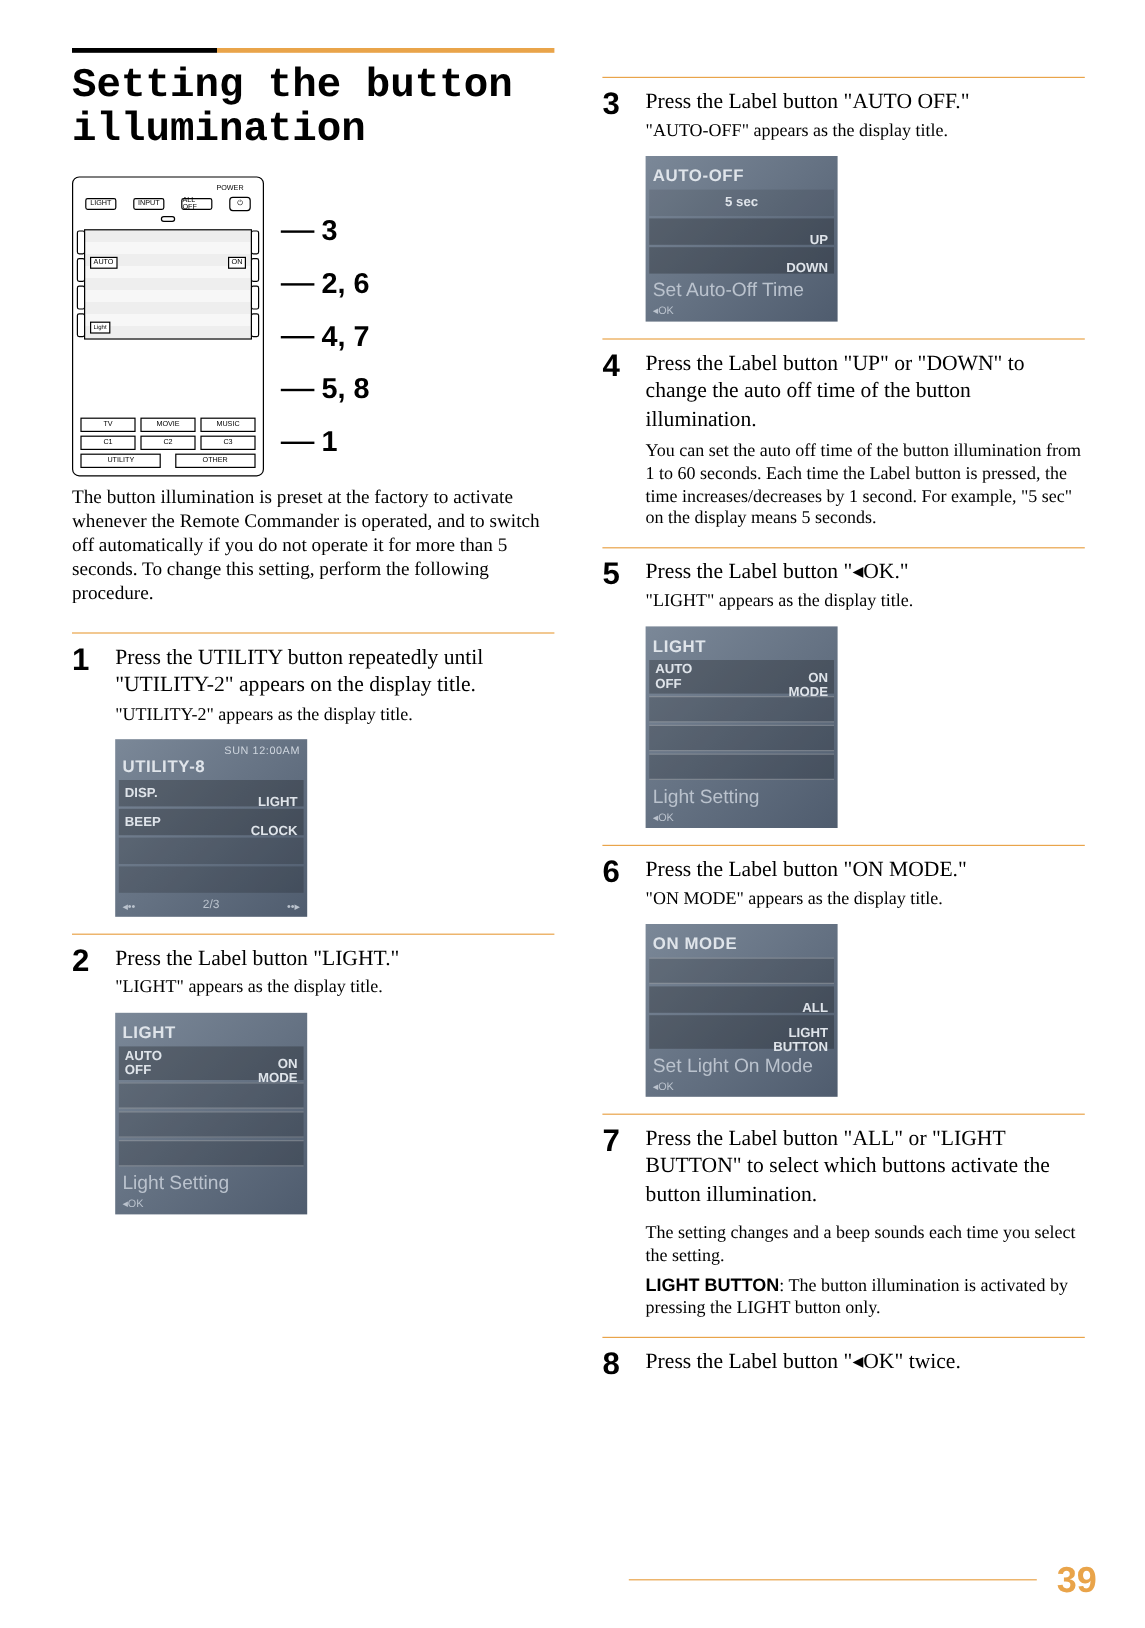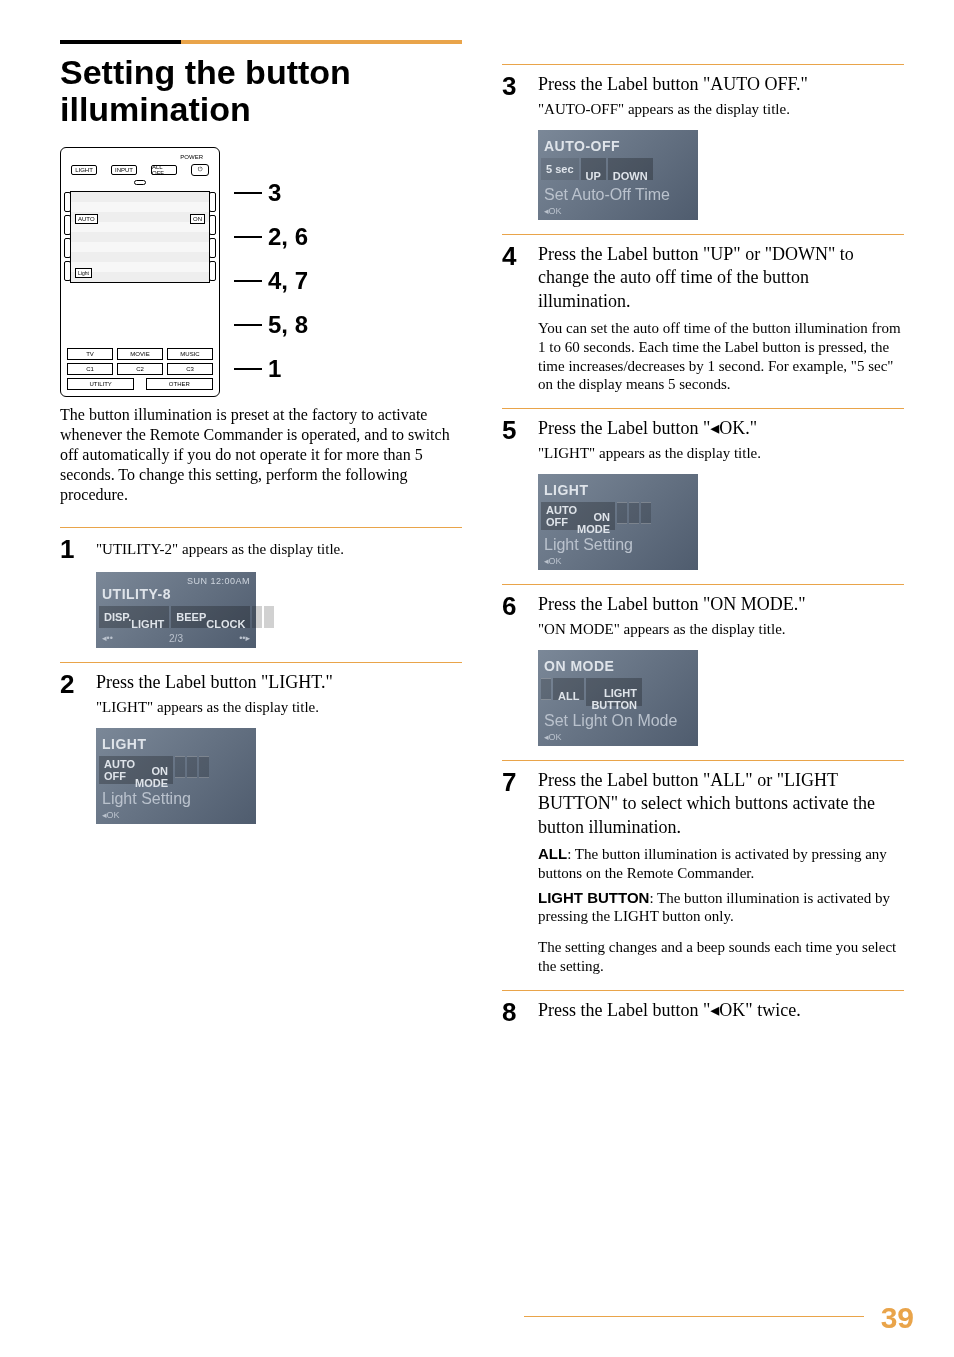--- a/index.html
+++ b/index.html
@@ -16,21 +16,21 @@
     display: flex;
     gap: 40px;
   }
   .col { flex: 1; }
   .rule-bar {
     height: 4px;
     background: linear-gradient(to right, #000 0%, #000 30%, #e9a44a 30%, #e9a44a 100%);
     margin-bottom: 10px;
   }
   .title {
-    font-family: Liberation Sans, sans-serif;
+    font-family: Liberation Mono, monospace;
     font-weight: 900;
     font-size: 34px;
     line-height: 1.1;
     margin: 4px 0 18px 0;
   }
   .intro {
     font-size: 16px;
     line-height: 1.25;
     margin: 8px 0 22px 0;
   }
@@ -91,21 +91,21 @@
     display: flex; justify-content: flex-end;
   }
   .lcd .lcd-title {
     font-weight: 700;
     font-size: 14px;
     padding: 0 6px 4px 6px;
     letter-spacing: 0.5px;
   }
   .lcd .rows {
     padding: 0 3px 3px 3px;
-    display: flex; flex-direction: row; gap: 2px;
+    display: flex; flex-direction: column; gap: 2px;
   }
   .lcd .row {
     display: flex; justify-content: space-between; align-items: center;
     background: rgba(0,0,0,0.25);
     height: 22px;
     padding: 0 5px;
     font-weight: 700;
     font-size: 11px;
   }
   .lcd .row .left { text-align: left; }
@@ -255,20 +255,21 @@
           </span>
       </div>
     </div>
 
     <p class="intro">The button illumination is preset at the factory to activate whenever the Remote Commander is operated, and to switch off automatically if you do not operate it for more than 5 seconds. To change this setting, perform the following procedure.</p>
 
     <div class="orange-divider"></div>
     <div class="step">
       <div class="step-num">1</div>
       <div class="step-body">
+        <p class="step-main">Press the UTILITY button repeatedly until "UTILITY-2" appears on the display title.</p>
         <p class="step-sub">"UTILITY-2" appears as the display title.</p>
       </div>
     </div>
     <div class="lcd">
       <div class="topbar">
           <span>SUN 12:00AM</span>
           <span></span>
         </div>
       <div class="lcd-title">UTILITY-8</div>
       <div class="rows">
@@ -410,23 +411,22 @@
           <span></span>
           <span></span>
         </div>
     </div>
 
     <div class="orange-divider"></div>
     <div class="step">
       <div class="step-num">7</div>
       <div class="step-body">
         <p class="step-main">Press the Label button "ALL" or "LIGHT BUTTON" to select which buttons activate the button illumination.</p>
-        <p class="note"><span class="def-label">ALL</span><span>: The button illumination is activated by pressing any buttons on the Remote Commander.</span></p>
+        <p class="note" style="margin-top:12px;">The setting changes and a beep sounds each time you select the setting.</p>
         <p class="note"><span class="def-label">LIGHT BUTTON</span><span>: The button illumination is activated by pressing the LIGHT button only.</span></p>
-        <p class="note" style="margin-top:12px;">The setting changes and a beep sounds each time you select the setting.</p>
       </div>
     </div>
 
     <div class="orange-divider"></div>
     <div class="step">
       <div class="step-num">8</div>
       <div class="step-body">
         <p class="step-main">Press the Label button "◂OK" twice.</p>
       </div>
     </div>

